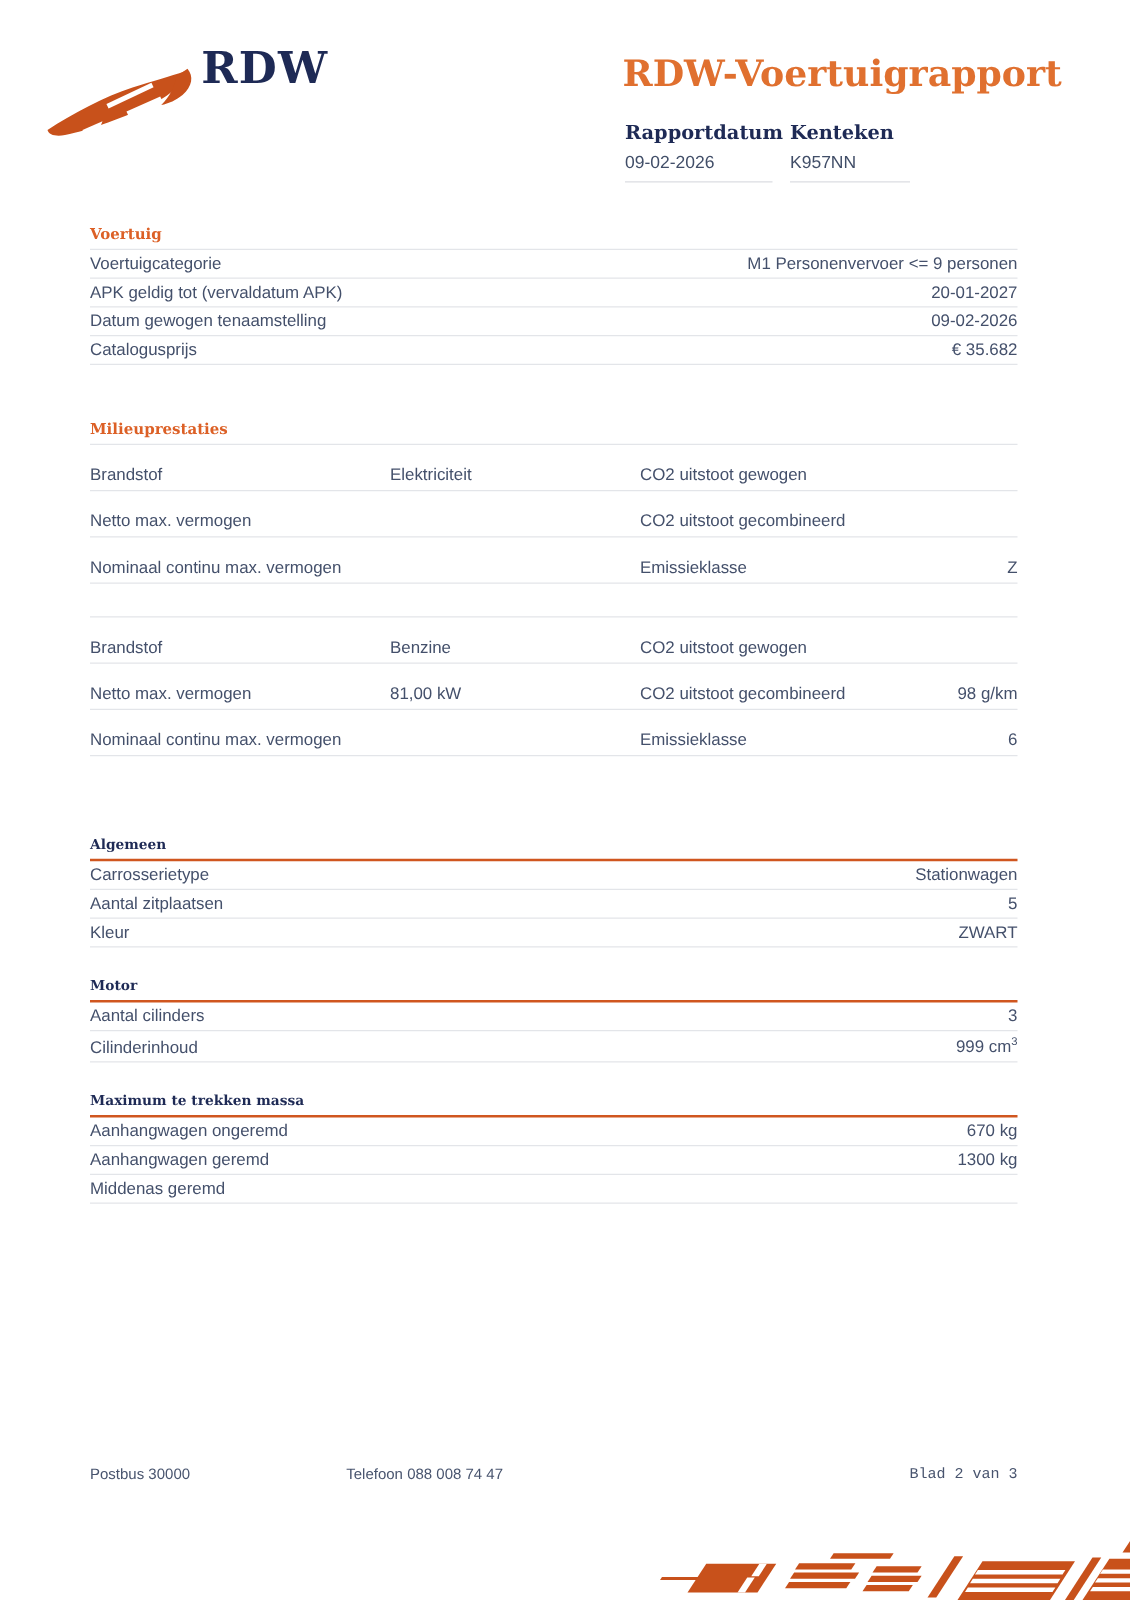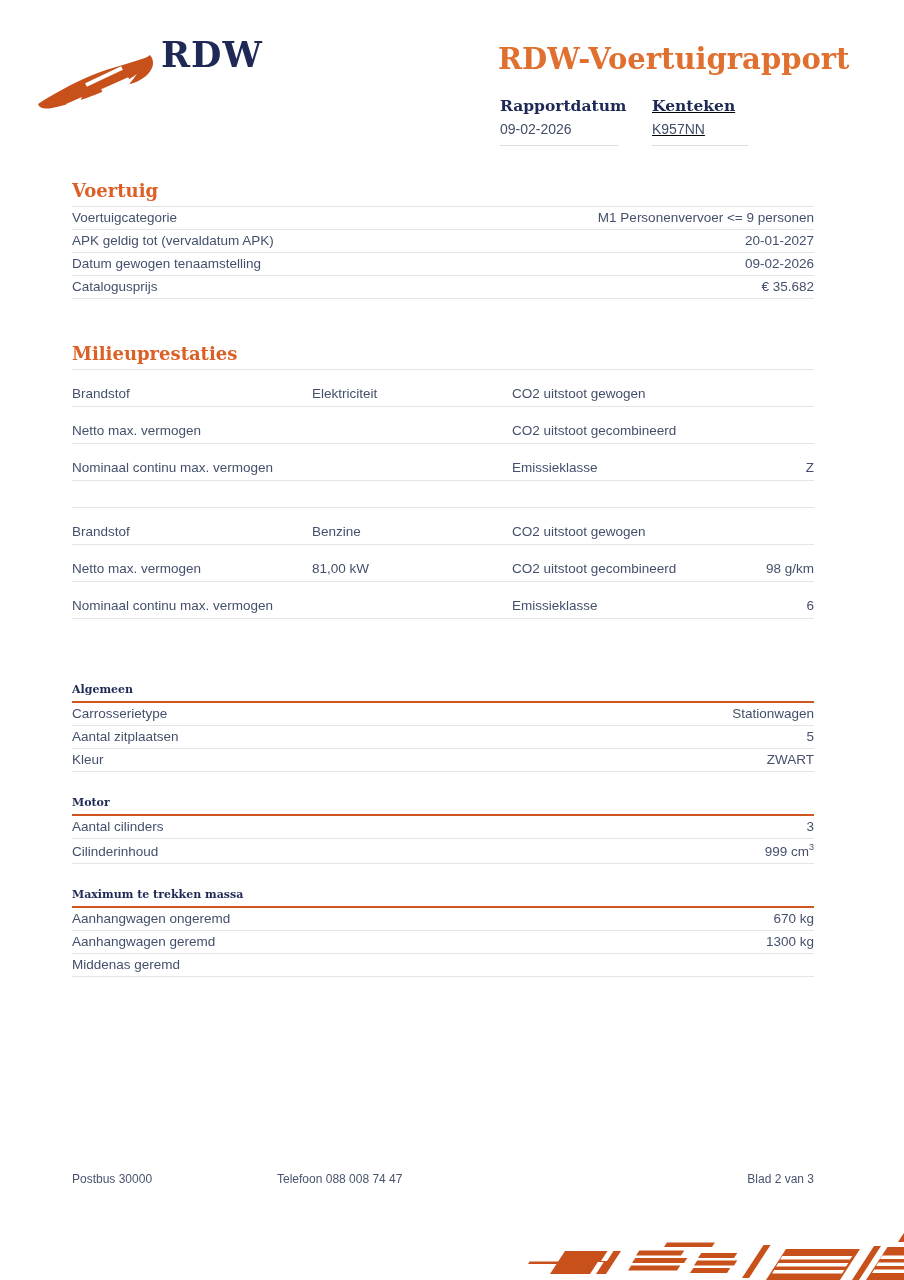--- a/index.html
+++ b/index.html
@@ -9,31 +9,31 @@
   .page { position:absolute; inset:0; background:#ffffff; }
 
   
   .brand-logo { position:absolute; left:36px; top:54px; width:130px; height:58px; }
   .brand-text { position:absolute; left:161px; top:34px;
                 font-family:"DejaVu Serif", serif; font-weight:700; font-size:35px;
                 color:#1E2A55; letter-spacing:1px; }
   .doc-title  { position:absolute; left:498px; top:42px;
                 font-family:"DejaVu Serif", serif; font-weight:600; font-size:29px;
                 color:#E0702F; }
-  .meta { position:absolute; left:500px; top:96px; display:flex; gap:34px; }
+  .meta { position:absolute; left:500px; top:96px; display:flex; gap:14px; }
   .meta-col { padding-bottom:8px; border-bottom:1px solid #DBDDE2; }
   .meta-col.c1 { width:118px; }
-  .meta-col.c2 { width:96px;text-decoration:underline; }
+  .meta-col.c2 { width:96px; }
   .meta-label { font-family:"DejaVu Serif", serif; font-weight:700; font-size:15.5px;
                 color:#1E2A55; margin-bottom:6px; }
   .meta-value { font-size:14px; color:#414E68; }
 
   
   .content { position:absolute; left:72px; top:180px; width:742px; }
-  .sec-header { font-family:"DejaVu Serif", serif; font-weight:700; font-size:18px;
+  .sec-header { font-family:"DejaVu Serif", serif; font-weight:700; font-size:12px;
                 color:#DC6026; margin-bottom:5px; }
   .table { border-top:1px solid #E3E5E9; }
   .row { display:flex; justify-content:space-between; align-items:baseline;
          border-bottom:1px solid #E3E5E9; padding:3px 0 4px;
          font-size:13.5px; color:#44506B; }
   .row .val { text-align:right; white-space:nowrap; }
   sup { font-size:9px; }
 
   .milieu { margin-top:44px; }
   .milieu-table + .milieu-table { margin-top:26px; }
@@ -51,21 +51,21 @@
   .sub-header { font-family:"DejaVu Serif", serif; font-weight:700; font-size:11px;
                 color:#1E2A55; padding-bottom:5px; border-bottom:2px solid #D0561F; }
 
   
   .footer { position:absolute; left:72px; right:90px; top:1172px;
             font-size:12px; color:#48546E; }
   .f-row { position:relative; height:24px; }
   .f-row span { position:absolute; top:0; }
   .f-a { left:0; }
   .f-b { left:205px;text-align:right; }
-  .f-c { right:0; }
+  .f-c { right:0;font-family:Liberation Mono, monospace; }
 
   
   .bottom-art { position:absolute; right:0; bottom:0; width:390px; height:52px; }
 </style>
 </head>
 <body>
 
 <div class="page">
 
   <svg class="brand-logo" viewBox="0 0 130 58" xmlns="http://www.w3.org/2000/svg">

